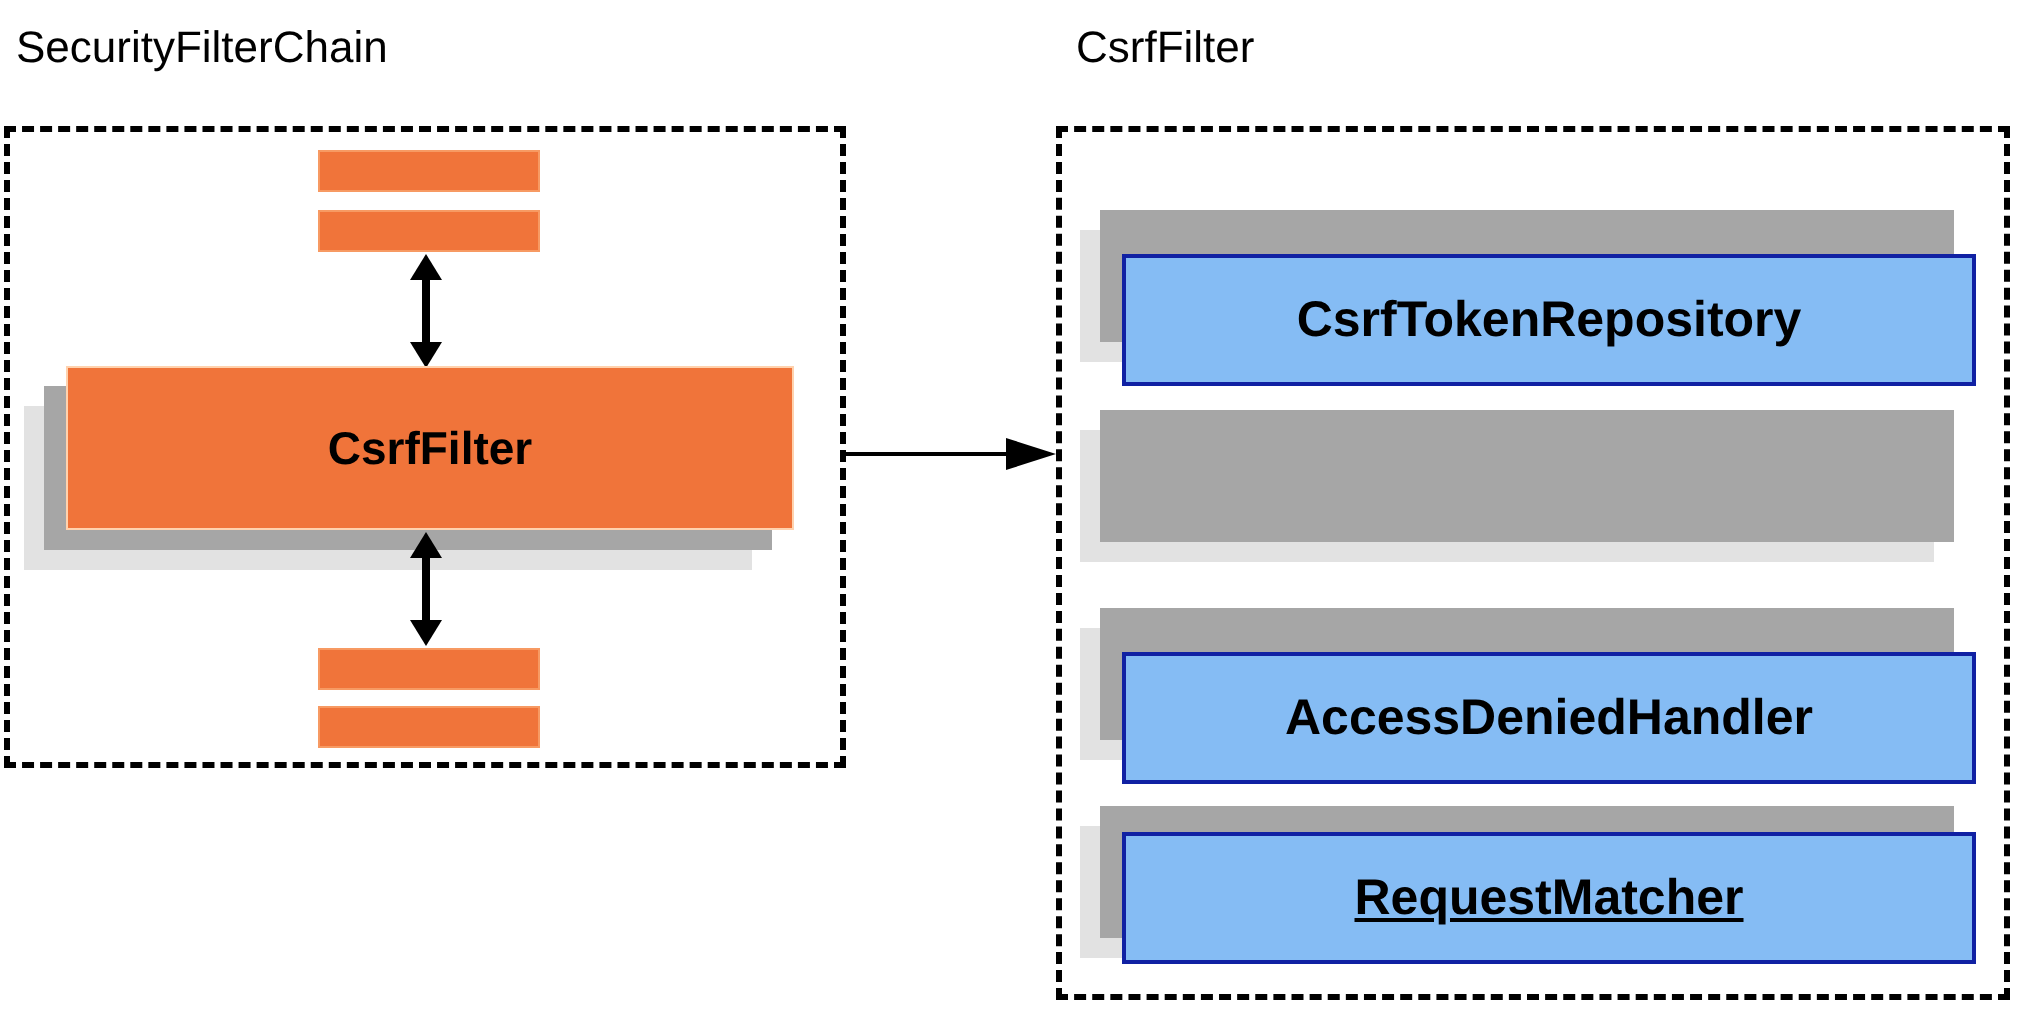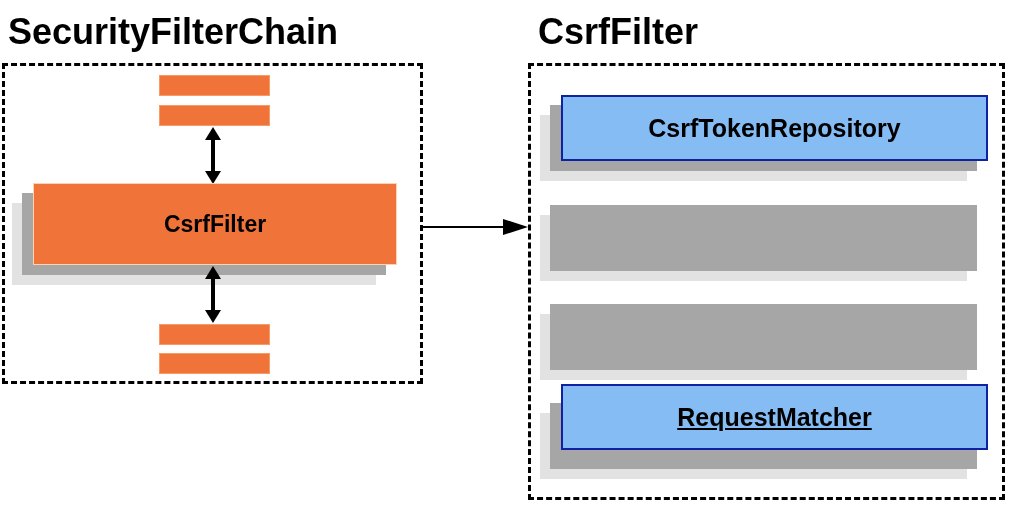--- a/index.html
+++ b/index.html
@@ -15,22 +15,22 @@
   .stage{
     position:relative;
     width:1010px;height:505px;
     background:#ffffff;
     font-family:"Liberation Sans", sans-serif;
     overflow:hidden;
   }
   .title{
     position:absolute;
     margin:0;
-    font-size:36px;
-    font-weight:bold;
+    font-size:22px;
+    font-weight:normal;
     color:#000;
     letter-spacing:0px;
     white-space:nowrap;
   }
   .left-title{left:8px;top:11px;}
   .right-title{left:538px;top:11px;}
 
   .dashed{
     position:absolute;
     border:3px dashed #000;
@@ -103,21 +103,21 @@
     border-left:25px solid var(--arrow-black);
   }
 
   .comp{
     position:absolute;
     left:561px;width:427px;height:66px;
     background:var(--component-blue);
     border:2px solid var(--component-border);
     box-sizing:border-box;
     display:flex;align-items:center;justify-content:center;
-    font-size:25px;font-weight:bold;color:#000;
+    font-size:25px;font-weight:bold;color:#000;margin-top:32px;
   }
   .comp-sd{left:550px;width:427px;height:66px;}
   .comp-sl{left:540px;width:427px;height:66px;}
   .r0{top:95px;}  .r0d{top:105px;} .r0l{top:115px;}
   .r1{top:195px;} .r1d{top:205px;} .r1l{top:215px;}
   .r2{top:294px;} .r2d{top:304px;} .r2l{top:314px;}
   .r3{top:384px;text-decoration:underline;} .r3d{top:403px;} .r3l{top:413px;}
 </style>
 </head>
 <body>
@@ -162,20 +162,23 @@
   <div class="shadow-rect sd comp-sd r0d"></div>
   <div class="comp r0">
     <span>CsrfTokenRepository</span>
   </div>
 
   <div class="shadow-rect sl comp-sl r1l"></div>
   <div class="shadow-rect sd comp-sd r1d"></div>
 
   <div class="shadow-rect sl comp-sl r2l"></div>
   <div class="shadow-rect sd comp-sd r2d"></div>
+  <div class="comp r2">
+    <span>AccessDeniedHandler</span>
+  </div>
 
   <div class="shadow-rect sl comp-sl r3l"></div>
   <div class="shadow-rect sd comp-sd r3d"></div>
   <div class="comp r3">
     <span>RequestMatcher</span>
   </div>
 
 </div>
 
 </body></html>

